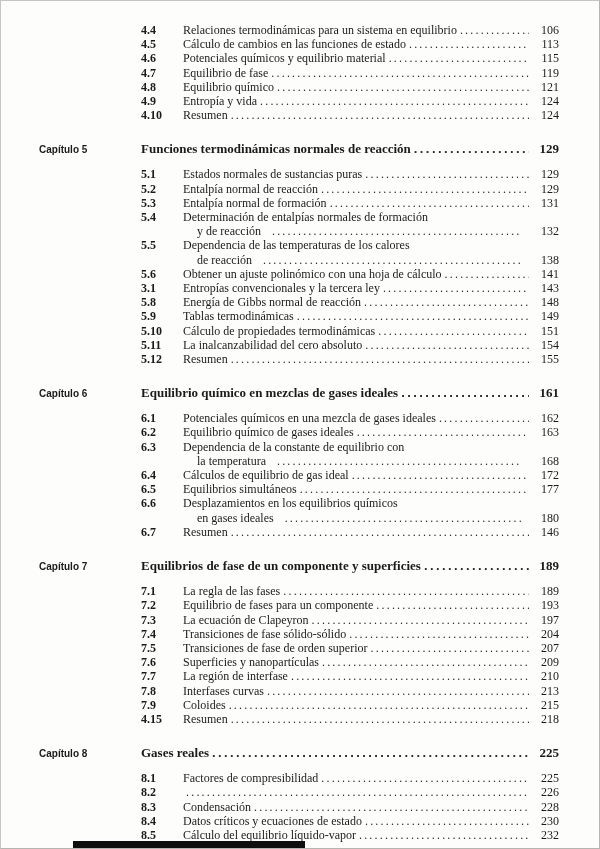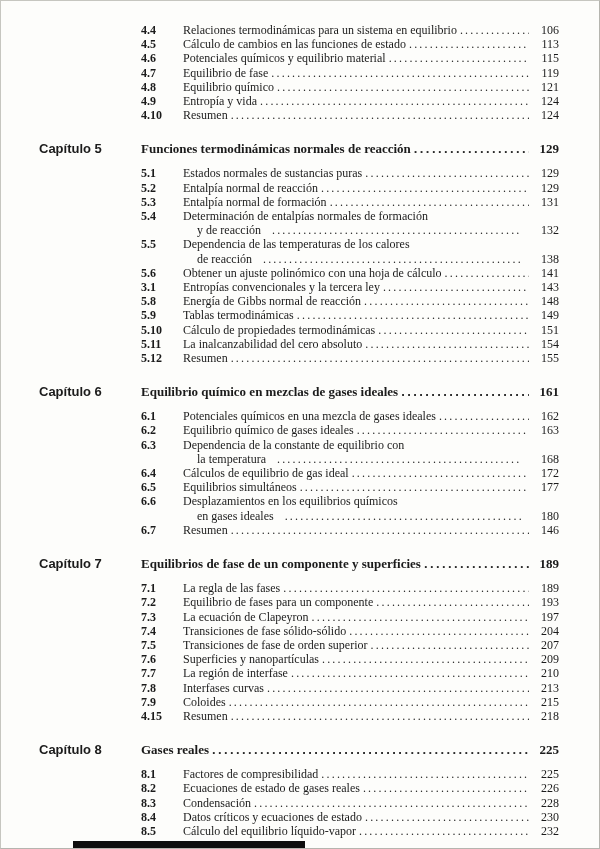--- a/index.html
+++ b/index.html
@@ -25,21 +25,21 @@
   .entry-row {
     display:flex;
     align-items:baseline;
     line-height:14.2px;
     font-size:12px;
   }
   .col-chapter {
     flex:none; width:102px;
     font-family:"Liberation Sans", sans-serif;
     font-weight:bold;
-    font-size:13px;
+    font-size:10px;
   }
   .col-num {
     flex:none; width:42px;
     font-weight:bold;
   }
   .col-rest {
     flex:1; min-width:0;
     display:flex; align-items:baseline;
   }
   .col-rest.cont { padding-left:14px;gap:8px; }
@@ -481,21 +481,20 @@
           <span class="col-rest">
             <span class="title-text">Factores de compresibilidad</span>
             <span class="leader">............................................................................................................................................................................................................................</span>
             <span class="col-page">225</span>
           </span>
         </div>
         <div class="entry-row">
           <span class="col-chapter"></span>
           <span class="col-num">8.2</span>
           <span class="col-rest">
-            <span class="title-text">Ecuaciones de estado de gases reales</span>
             <span class="leader">............................................................................................................................................................................................................................</span>
             <span class="col-page">226</span>
           </span>
         </div>
         <div class="entry-row">
           <span class="col-chapter"></span>
           <span class="col-num">8.3</span>
           <span class="col-rest">
             <span class="title-text">Condensación</span>
             <span class="leader">............................................................................................................................................................................................................................</span>

